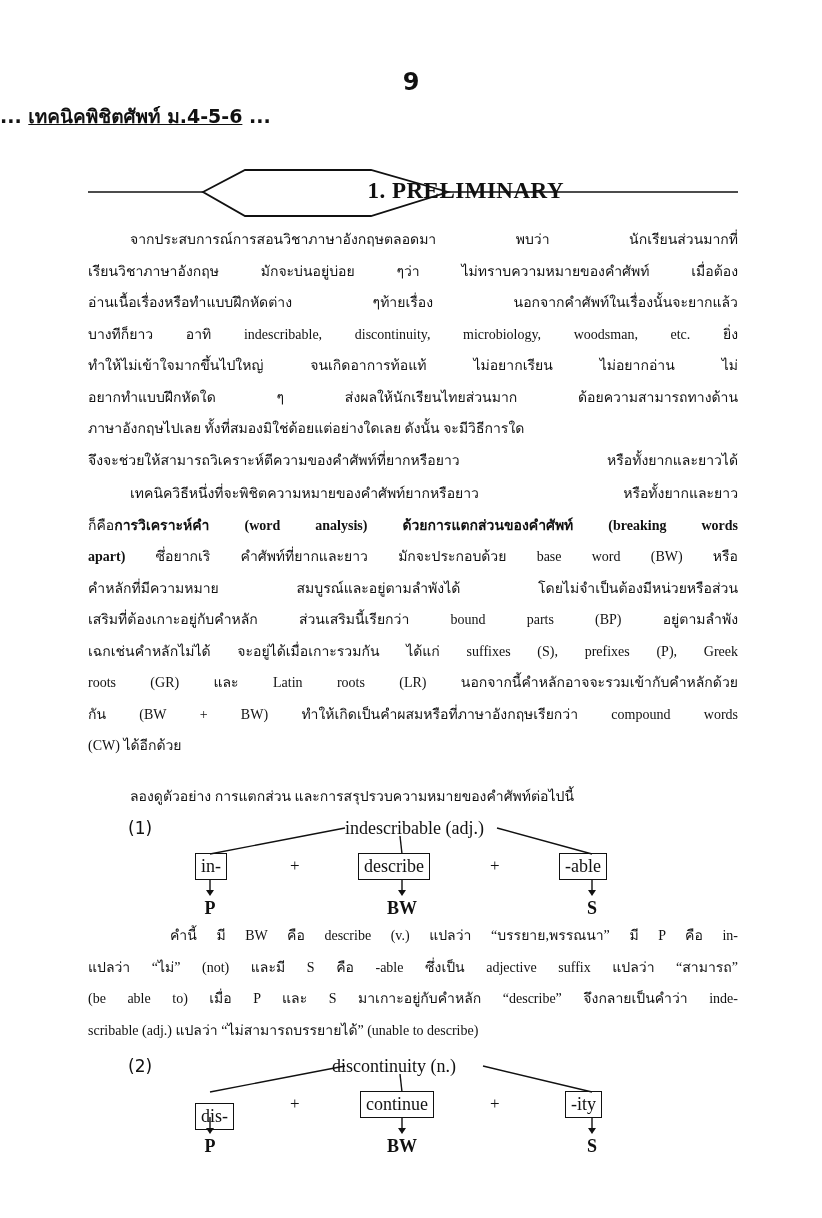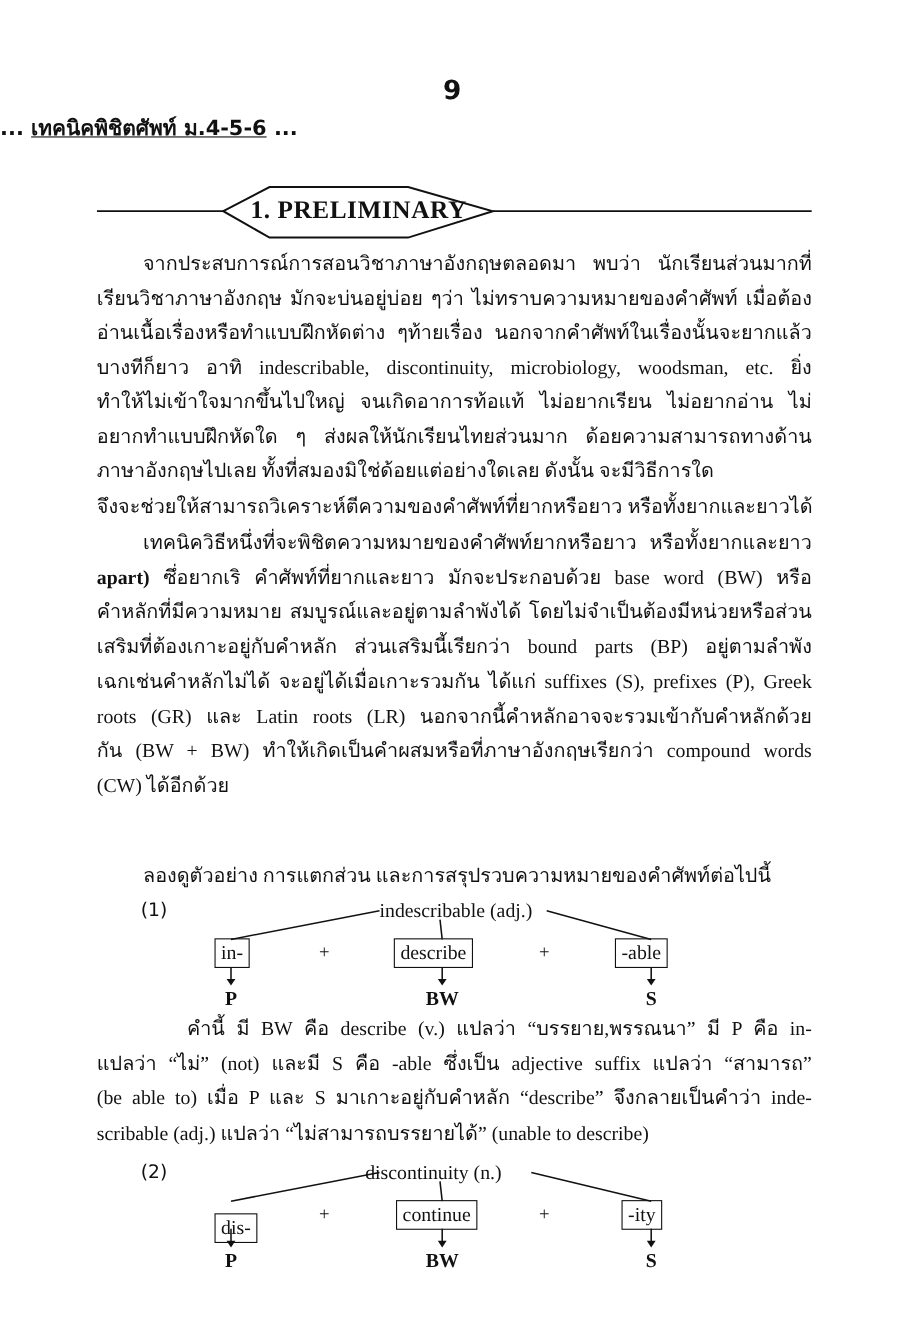--- a/index.html
+++ b/index.html
@@ -2,22 +2,22 @@
 <html><head>
 <meta charset="utf-8">
 <style>
   html, body { margin:0; padding:0; background:#ffffff; }
   body { width:822px; height:1218px; position:relative; overflow:hidden; color:#111; font-family:"DejaVu Serif", serif; }
   .page-num { position:absolute; top:68px; left:0; width:822px; text-align:center; font-family:"DejaVu Sans", sans-serif; font-weight:bold; font-size:24px; }
   .running-head { position:absolute; top:101px; left:0; width:822px; font-family:"DejaVu Sans", sans-serif; font-weight:bold; font-size:19px; }
   .running-head .u { text-decoration:underline; }
   .section-banner { position:absolute; top:166px; left:88px; width:650px; height:58px; }
   .section-banner svg { position:absolute; left:0; top:0; }
-  .section-title { position:absolute; left:0; width:650px; top:12px; text-align:center; font-family:"Liberation Serif", serif; font-weight:bold; font-size:23px; letter-spacing:0.5px; }
-  .para { position:absolute; left:88px; width:650px; font-size:18px; line-height:31.5px; text-align:justify; font-family:"Liberation Serif", serif; }
+  .section-title { position:absolute; left:0; width:650px; top:12px; text-align:right; font-family:"Liberation Serif", serif; font-weight:bold; font-size:23px; letter-spacing:0.5px; }
+  .para { position:absolute; left:88px; width:650px; font-size:14px; line-height:31.5px; text-align:justify; font-family:"Liberation Serif", serif; }
   .para .line { display:block; white-space:nowrap; text-align:justify; text-align-last:justify; }
   .para .line.last { text-align-last:left; }
   .indent { padding-left:42px; }
   b { font-weight:bold; }
   .diagram { position:absolute; left:100px; width:620px; height:110px; font-family:"Liberation Serif", serif; }
   .diagram svg { position:absolute; left:0; top:0; }
   .num-label { position:absolute; left:28px; top:0; font-size:17px; font-family:"DejaVu Sans", sans-serif; }
   .root-word { position:absolute; top:0; font-size:18px; white-space:nowrap; }
   .part-box { position:absolute; top:35px; border:1.6px solid #111; padding:0 5px; font-size:18px; height:25px; line-height:25px; white-space:nowrap; }
   .plus { position:absolute; top:38px; font-size:17px; }
@@ -47,20 +47,21 @@
   <span class="line">อ่านเนื้อเรื่องหรือทำแบบฝึกหัดต่าง ๆท้ายเรื่อง  นอกจากคำศัพท์ในเรื่องนั้นจะยากแล้ว</span>
   <span class="line">บางทีก็ยาว อาทิ indescribable, discontinuity, microbiology, woodsman, etc. ยิ่ง</span>
   <span class="line">ทำให้ไม่เข้าใจมากขึ้นไปใหญ่  จนเกิดอาการท้อแท้  ไม่อยากเรียน  ไม่อยากอ่าน  ไม่</span>
   <span class="line">อยากทำแบบฝึกหัดใด ๆ  ส่งผลให้นักเรียนไทยส่วนมาก  ด้อยความสามารถทางด้าน</span>
   <span class="line last">ภาษาอังกฤษไปเลย ทั้งที่สมองมิใช่ด้อยแต่อย่างใดเลย ดังนั้น จะมีวิธีการใด</span>
   <span class="line">จึงจะช่วยให้สามารถวิเคราะห์ตีความของคำศัพท์ที่ยากหรือยาว หรือทั้งยากและยาวได้</span>
 </div>
 
 <div class="para" style="top:478px;">
   <span class="line indent">เทคนิควิธีหนึ่งที่จะพิชิตความหมายของคำศัพท์ยากหรือยาว  หรือทั้งยากและยาว</span>
+  <span class="line"><span>ก็คือ</span><b>การวิเคราะห์คำ (word analysis) ด้วยการแตกส่วนของคำศัพท์ (breaking words</b></span>
   <span class="line"><b>apart)</b><span> ซึ่อยากเริ คำศัพท์ที่ยากและยาว มักจะประกอบด้วย base word (BW) หรือ</span></span>
   <span class="line">คำหลักที่มีความหมาย  สมบูรณ์และอยู่ตามลำพังได้  โดยไม่จำเป็นต้องมีหน่วยหรือส่วน</span>
   <span class="line">เสริมที่ต้องเกาะอยู่กับคำหลัก  ส่วนเสริมนี้เรียกว่า  bound parts  (BP)  อยู่ตามลำพัง</span>
   <span class="line">เฉกเช่นคำหลักไม่ได้ จะอยู่ได้เมื่อเกาะรวมกัน ได้แก่ suffixes (S), prefixes (P), Greek</span>
   <span class="line">roots (GR) และ Latin roots (LR) นอกจากนี้คำหลักอาจจะรวมเข้ากับคำหลักด้วย</span>
   <span class="line">กัน (BW + BW) ทำให้เกิดเป็นคำผสมหรือที่ภาษาอังกฤษเรียกว่า compound words</span>
   <span class="line last">(CW) ได้อีกด้วย</span>
 </div>
 
 <div class="para" style="top:781px;">

